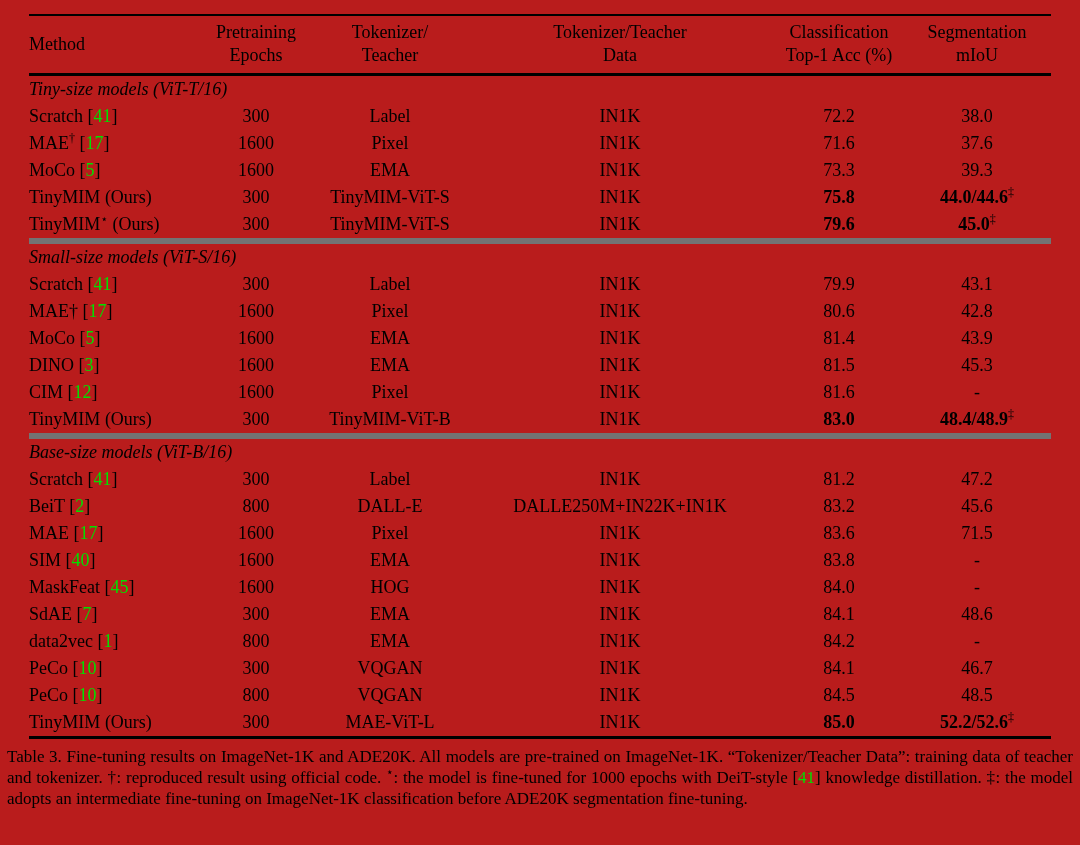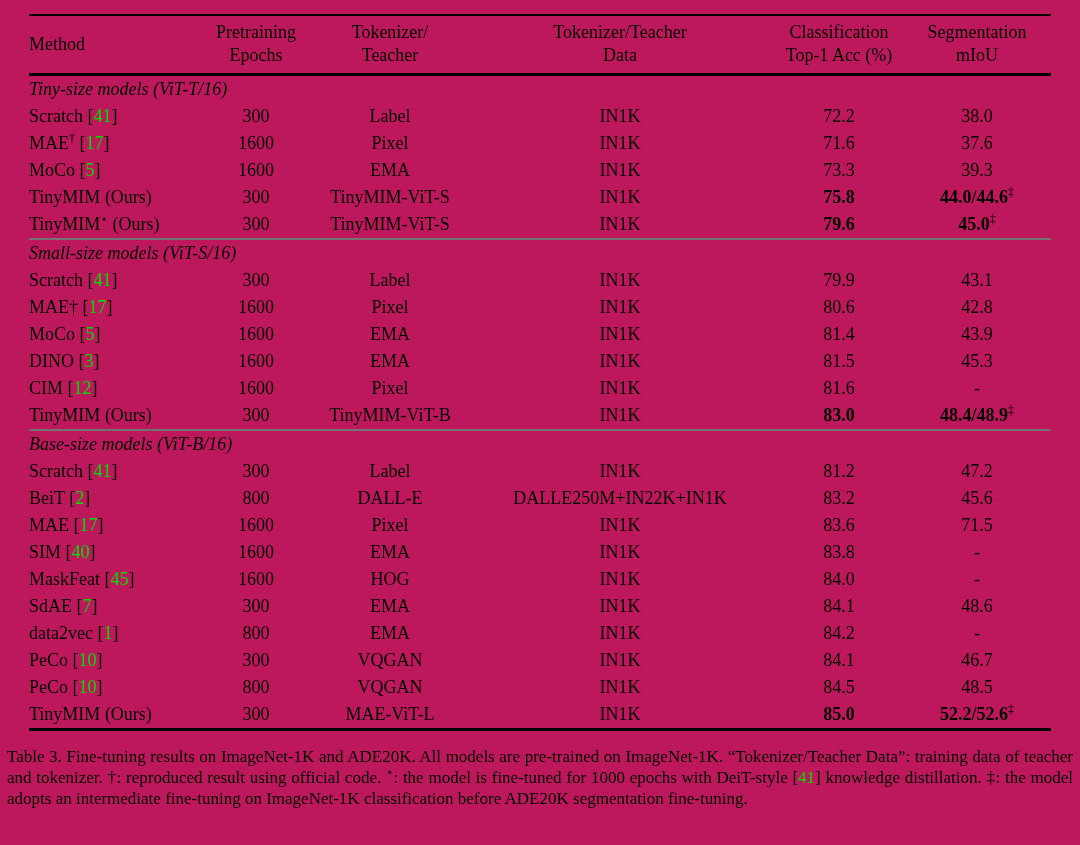--- a/index.html
+++ b/index.html
@@ -8,21 +8,21 @@
     background: #ffffff;
     color: #000000;
     font-family: "Liberation Serif", "DejaVu Serif", serif;
   }
   .page {
     width: 1080px;
     height: 845px;
     padding-top: 14px;
     box-sizing: border-box;
     overflow: hidden;
-    background: #be185d;
+    background: #b91c1c;
   }
   .tablewrap {
     width: 1022px;
     margin: 0 auto;
   }
   table.results {
     border-collapse: collapse;
     table-layout: fixed;
     width: 1022px;
     border-top: 2px solid #000;
@@ -49,36 +49,36 @@
   tbody td {
     font-size: 18px;
     height: 27px;
     line-height: 27px;
     padding: 0;
     text-align: center;
     white-space: nowrap;
     overflow: hidden;
   }
   td.method-cell { text-align: left; }
-  tr.rule-top { border-top: 2px solid #737373; }
+  tr.rule-top { border-top: 6px solid #737373; }
   td.section-title {
     text-align: left;
     font-style: italic;
   }
   .bold { font-weight: bold; }
   sup {
     font-size: 12px;
     line-height: 0;
     font-weight: normal;
     vertical-align: super;
   }
   .cite { color: var(--cite-color, #00e000); }
   .caption {
     width: 1066px;
-    margin: 15px auto 0 auto;
+    margin: 7px auto 0 auto;
     font-size: 17px;
     line-height: 21px;
     text-align: justify;
   }
 </style>
 </head>
 <body>
 
 <div class="page">
   <div class="tablewrap">

